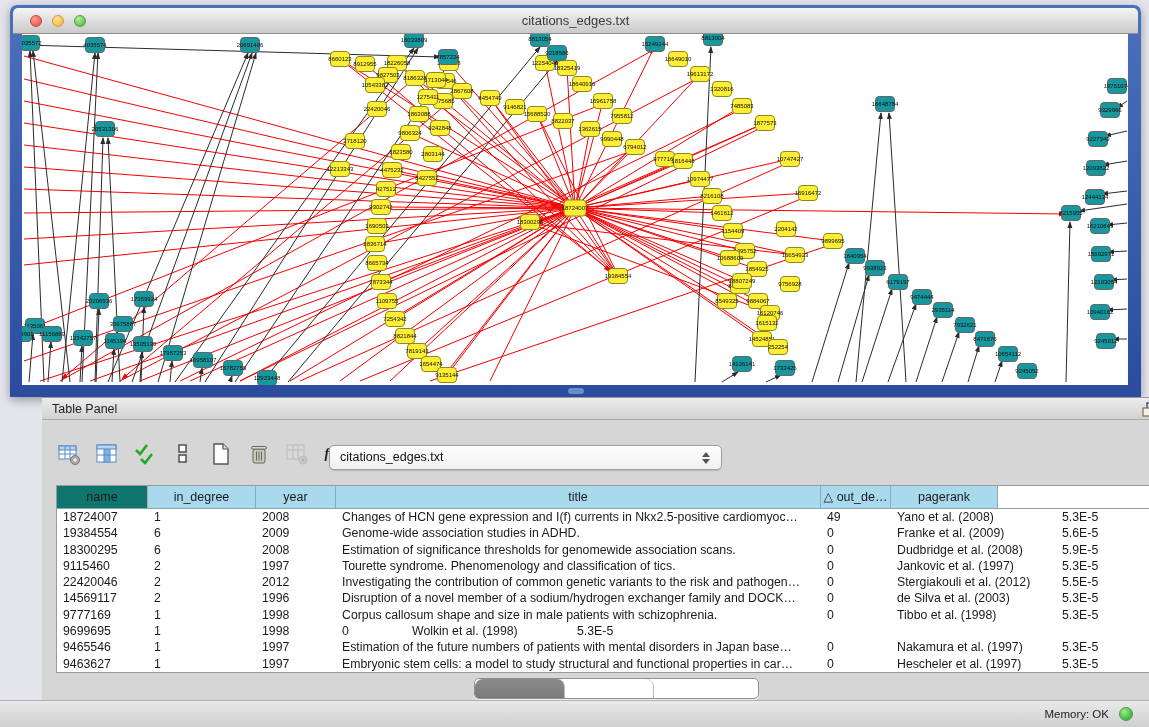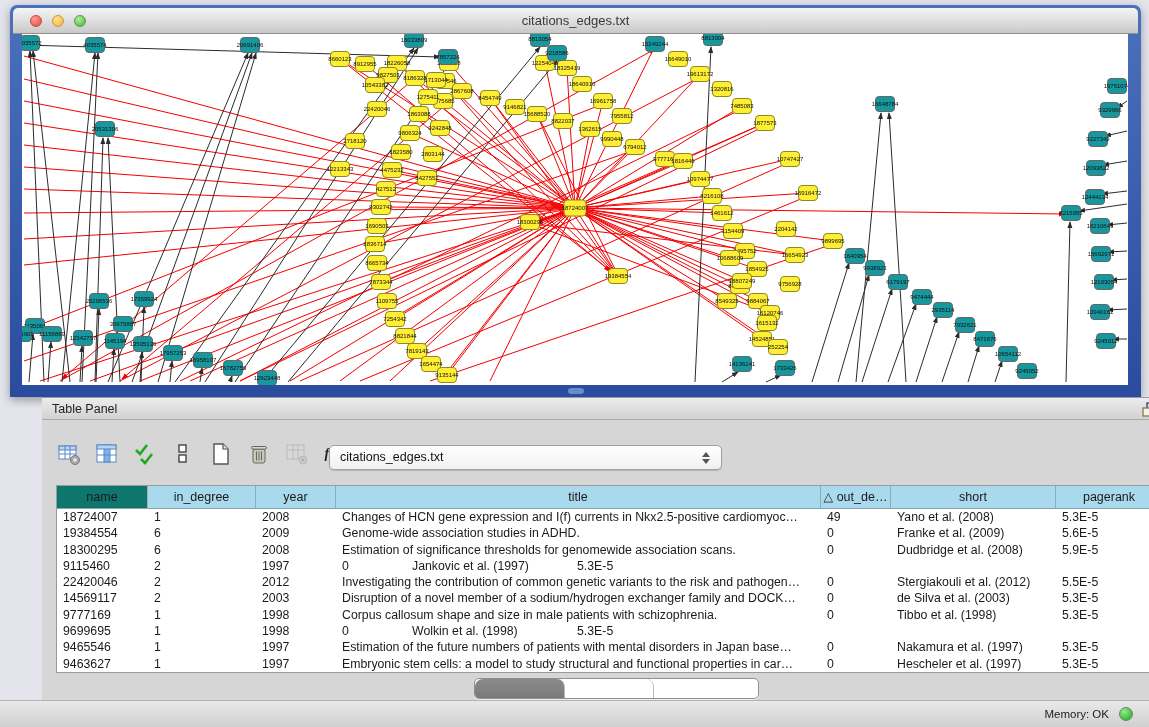--- a/index.html
+++ b/index.html
@@ -816,21 +816,20 @@
     </span>
   </div>
 
   <div id="data-table">
     <div id="thead">
         <div class="th c0 gray">name</div>
         <div class="th c1">in_degree</div>
         <div class="th c2">year</div>
         <div class="th c3">title</div>
         <div class="th c4">△ out_de…</div>
-        <div class="th c5">short</div>
         <div class="th c6">pagerank</div>
       </div>
     <div id="tbody">
         <div class="tr">
           <div class="td c0">18724007</div>
           <div class="td c1">1</div>
           <div class="td c2">2008</div>
           <div class="td c3">Changes of HCN gene expression and I(f) currents in Nkx2.5-positive cardiomyoc…</div>
           <div class="td c4">49</div>
           <div class="td c5">Yano et al. (2008)</div>
@@ -851,37 +850,38 @@
           <div class="td c2">2008</div>
           <div class="td c3">Estimation of significance thresholds for genomewide association scans.</div>
           <div class="td c4">0</div>
           <div class="td c5">Dudbridge et al. (2008)</div>
           <div class="td c6">5.9E-5</div>
         </div>
         <div class="tr">
           <div class="td c0">9115460</div>
           <div class="td c1">2</div>
           <div class="td c2">1997</div>
+          <div class="td c3">Tourette syndrome. Phenomenology and classification of tics.</div>
           <div class="td c4">0</div>
           <div class="td c5">Jankovic et al. (1997)</div>
           <div class="td c6">5.3E-5</div>
         </div>
         <div class="tr">
           <div class="td c0">22420046</div>
           <div class="td c1">2</div>
           <div class="td c2">2012</div>
           <div class="td c3">Investigating the contribution of common genetic variants to the risk and pathogen…</div>
           <div class="td c4">0</div>
           <div class="td c5">Stergiakouli et al. (2012)</div>
           <div class="td c6">5.5E-5</div>
         </div>
         <div class="tr">
           <div class="td c0">14569117</div>
           <div class="td c1">2</div>
-          <div class="td c2">2003</div>
+          <div class="td c2">1996</div>
           <div class="td c3">Disruption of a novel member of a sodium/hydrogen exchanger family and DOCK…</div>
           <div class="td c4">0</div>
           <div class="td c5">de Silva et al. (2003)</div>
           <div class="td c6">5.3E-5</div>
         </div>
         <div class="tr">
           <div class="td c0">9777169</div>
           <div class="td c1">1</div>
           <div class="td c2">1998</div>
           <div class="td c3">Corpus callosum shape and size in male patients with schizophrenia.</div>

